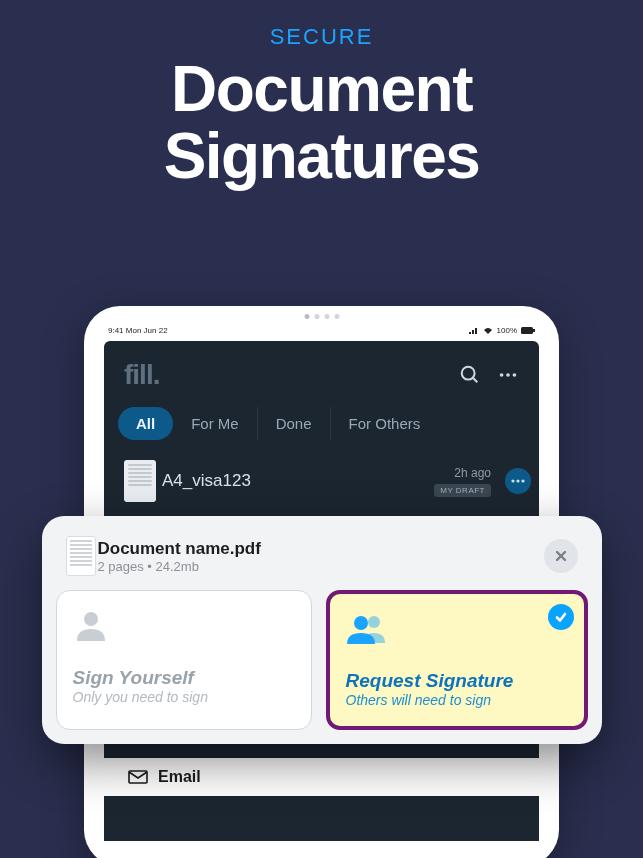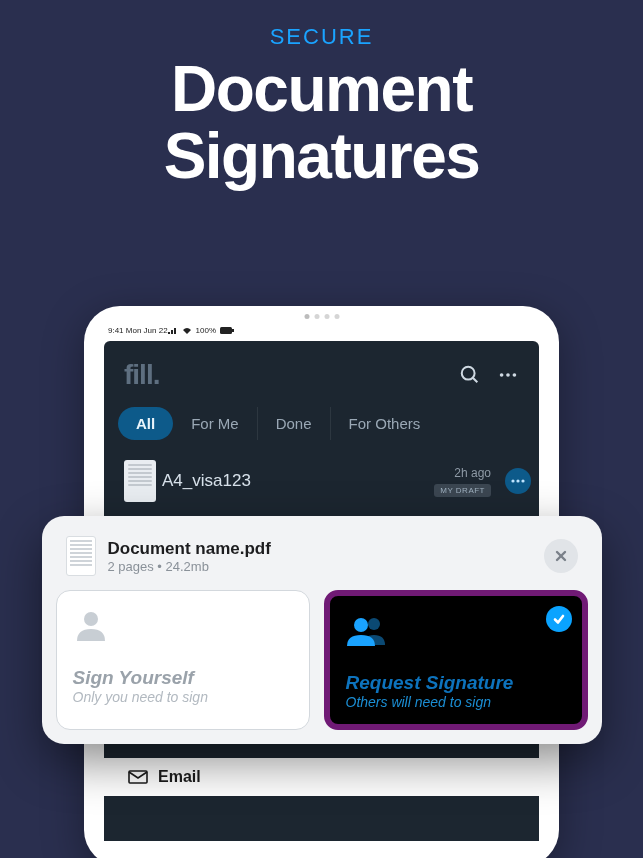--- a/index.html
+++ b/index.html
@@ -34,21 +34,21 @@
     left: 84px;
     width: 475px;
     height: 560px;
     background: #ffffff;
     border-radius: 36px;
     box-shadow: 0 10px 40px rgba(0,0,0,.35);
     padding: 20px 20px 0 20px;
   }
   .statusbar {
     display: flex;
-    justify-content: flex-start;
+    justify-content: space-between;
     align-items: center;
     font-size: 8px;
     color: #222;
     padding: 0 4px 6px 4px;
   }
   .statusbar .icons { display:flex; gap:4px; align-items:center; }
   .dots-indicator {
     position:absolute; top:8px; left:50%; transform:translateX(-50%);
     display:flex; gap:5px;
   }
@@ -116,21 +116,21 @@
     top: 516px;
     left: 50%;
     transform: translateX(-50%);
     width: 560px;
     background:#f2f3f5;
     border-radius:22px;
     box-shadow: 0 18px 48px rgba(0,0,0,.45);
     padding:16px 14px 14px 14px;
   }
   .sheet-header {
-    display:flex; align-items:center; gap:12px; padding: 4px 10px 14px 10px;
+    display:flex; align-items:center; gap:2px; padding: 4px 10px 14px 10px;
   }
   .sheet-thumb {
     width:30px; height:40px; background:#fff; border:1px solid #d9dde1; border-radius:3px;
     display:flex; flex-direction:column; gap:2px; padding:3px;
   }
   .sheet-thumb div { height:2px; background:#cfd4d9; }
   .sheet-title { font-size:17px; font-weight:700; color:#1d1d1f; }
   .sheet-sub { font-size:13px; color:#8a9199; }
   .close-btn {
     margin-left:auto; width:34px; height:34px; border-radius:50%;
@@ -138,21 +138,21 @@
     color:#7a8089;
   }
 
   .option-row { display:flex; gap:14px;font-style:italic; }
   .option-card {
     flex:1; background:#fff; border:1.5px solid #d3d8dd; border-radius:14px;
     padding:16px 16px 14px 16px; position:relative;
     min-height:140px;
   }
   .option-card.selected {
-    border:6px solid #701a75; background:#000000;
+    border:4px solid #701a75; background:#fef9c3;
   }
   .card-icon { margin-bottom:24px; }
   .card-title { font-size:19px; font-weight:700; color:#9aa2aa; }
   .card-sub { font-size:14px; color:#b2b9c0; }
   .option-card.selected .card-title { color:#0d73bd; }
   .option-card.selected .card-sub { color:#1b8ed4; }
   .check {
     position:absolute; top:10px; right:10px;
     width:26px; height:26px; border-radius:50%;
     background:#0aa3ff; display:flex; align-items:center; justify-content:center;

